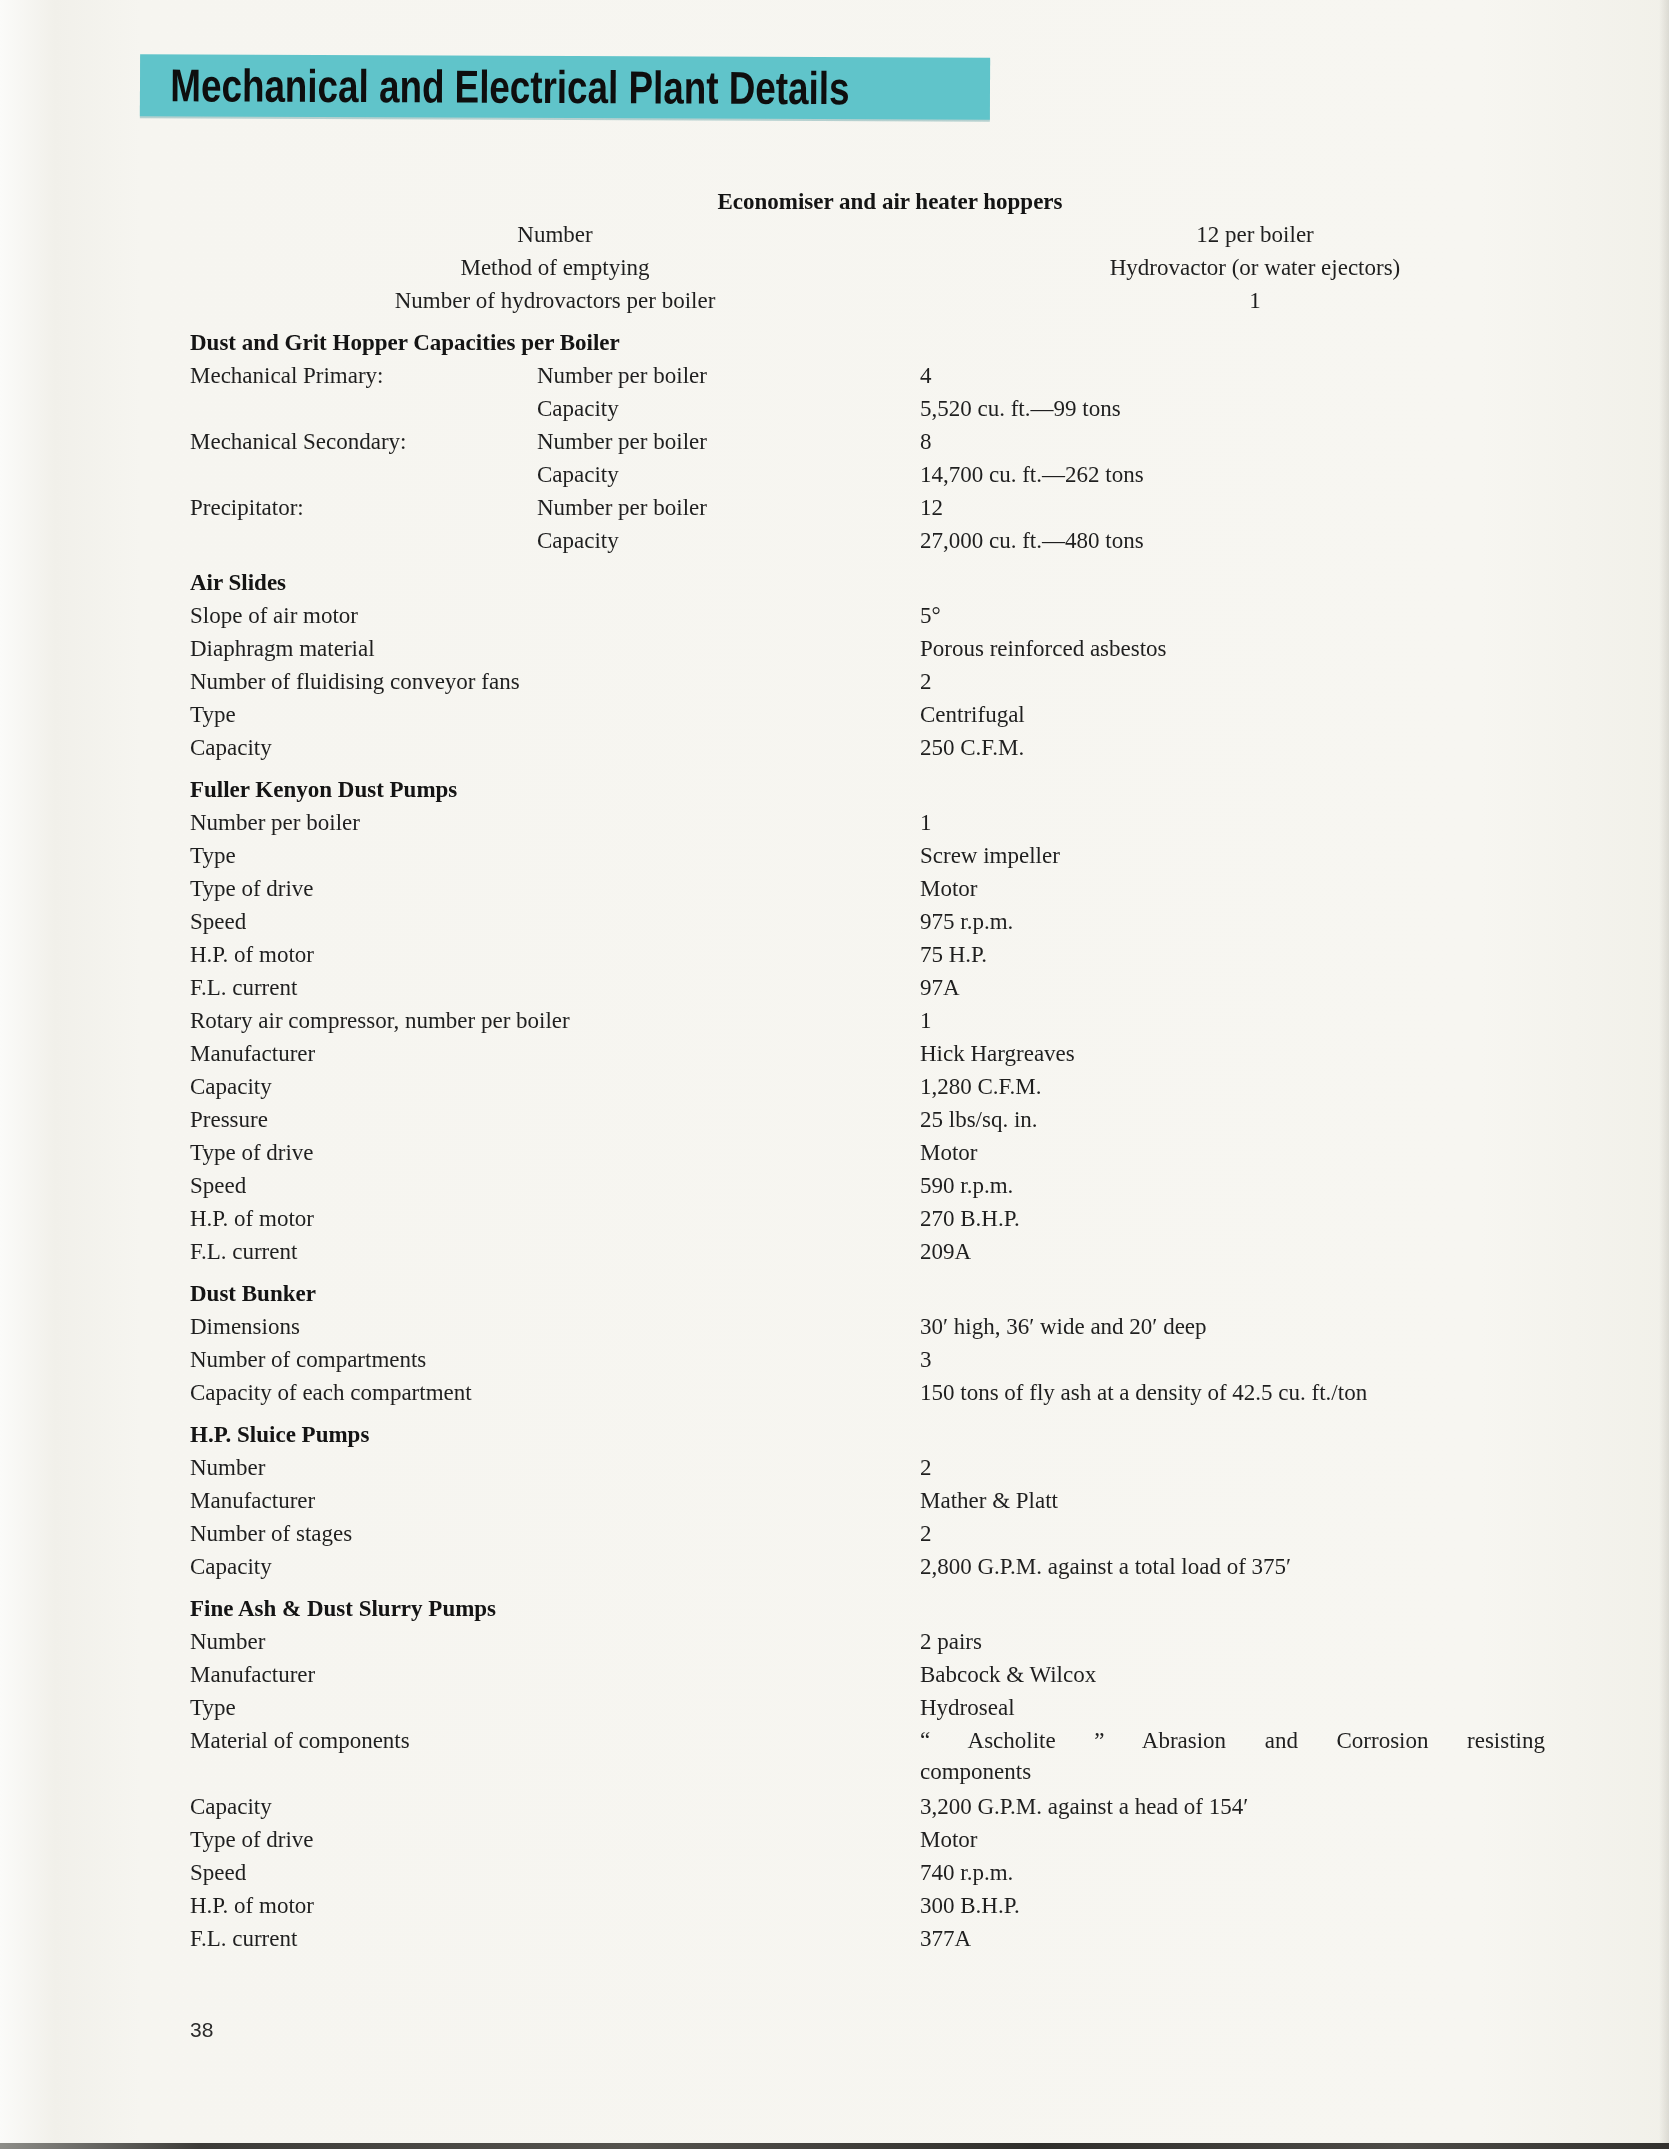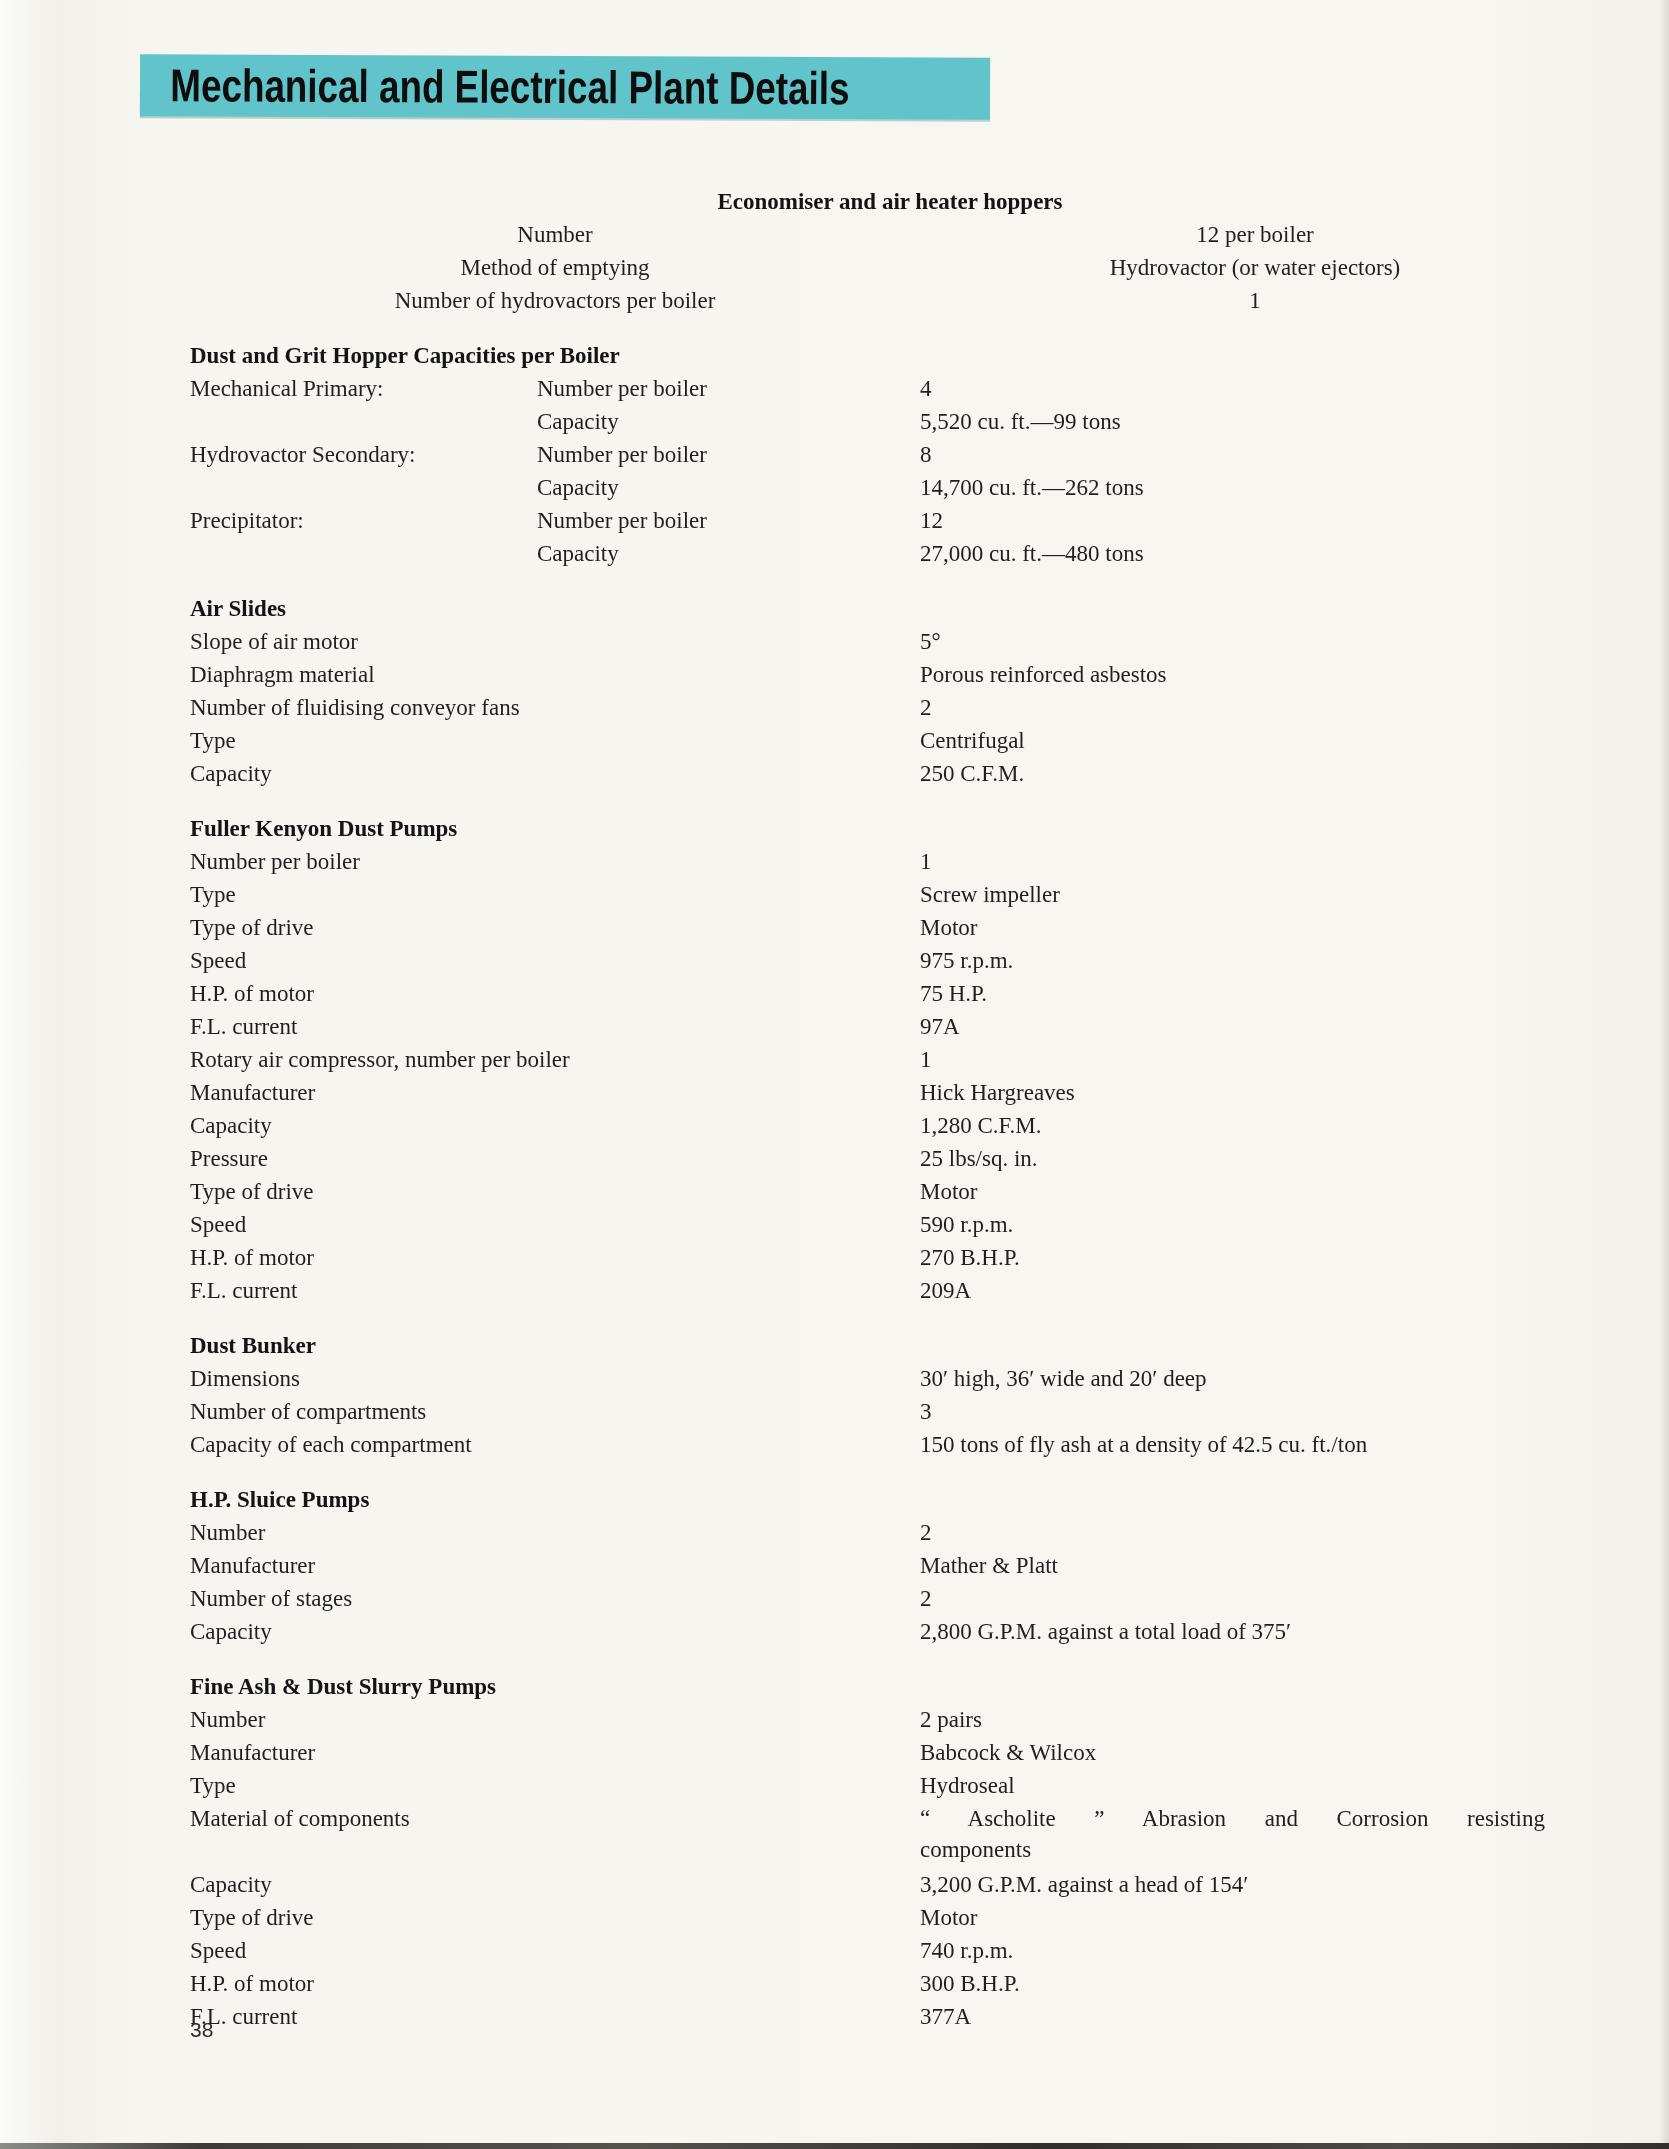--- a/index.html
+++ b/index.html
@@ -30,21 +30,21 @@
     padding-left:38px;
     transform:scaleX(0.8);
     transform-origin:0 50%;
   }
   .content{
     position:absolute;left:190px;top:178px;
     width:1400px;
     font-size:23px;
     line-height:33px;
   }
-  .section{margin-top:22px;}
+  .section{margin-top:9px;}
   .section:first-child{margin-top:7px;text-align:center;}
   .s-heading{font-weight:bold;color:#141414;}
   .row{display:grid;grid-template-columns:347px 383px 1fr;}
   .c1{grid-column:1;}
   .c2{grid-column:2;}
   .c12{grid-column:1/3;}
   .c3{grid-column:3;}
   .justify-line{
     width:625px;
     text-align:justify;
@@ -96,21 +96,21 @@
           <div class="c1">Mechanical Primary:</div>
           <div class="c2">Number per boiler</div>
           <div class="c3">4</div>
         </div>
         <div class="row">
           <div class="c1"></div>
           <div class="c2">Capacity</div>
           <div class="c3">5,520 cu. ft.—99 tons</div>
         </div>
         <div class="row">
-          <div class="c1">Hydrovactor Secondary:</div>
+          <div class="c1">Mechanical Secondary:</div>
           <div class="c2">Number per boiler</div>
           <div class="c3">8</div>
         </div>
         <div class="row">
           <div class="c1"></div>
           <div class="c2">Capacity</div>
           <div class="c3">14,700 cu. ft.—262 tons</div>
         </div>
         <div class="row">
           <div class="c1">Precipitator:</div>

